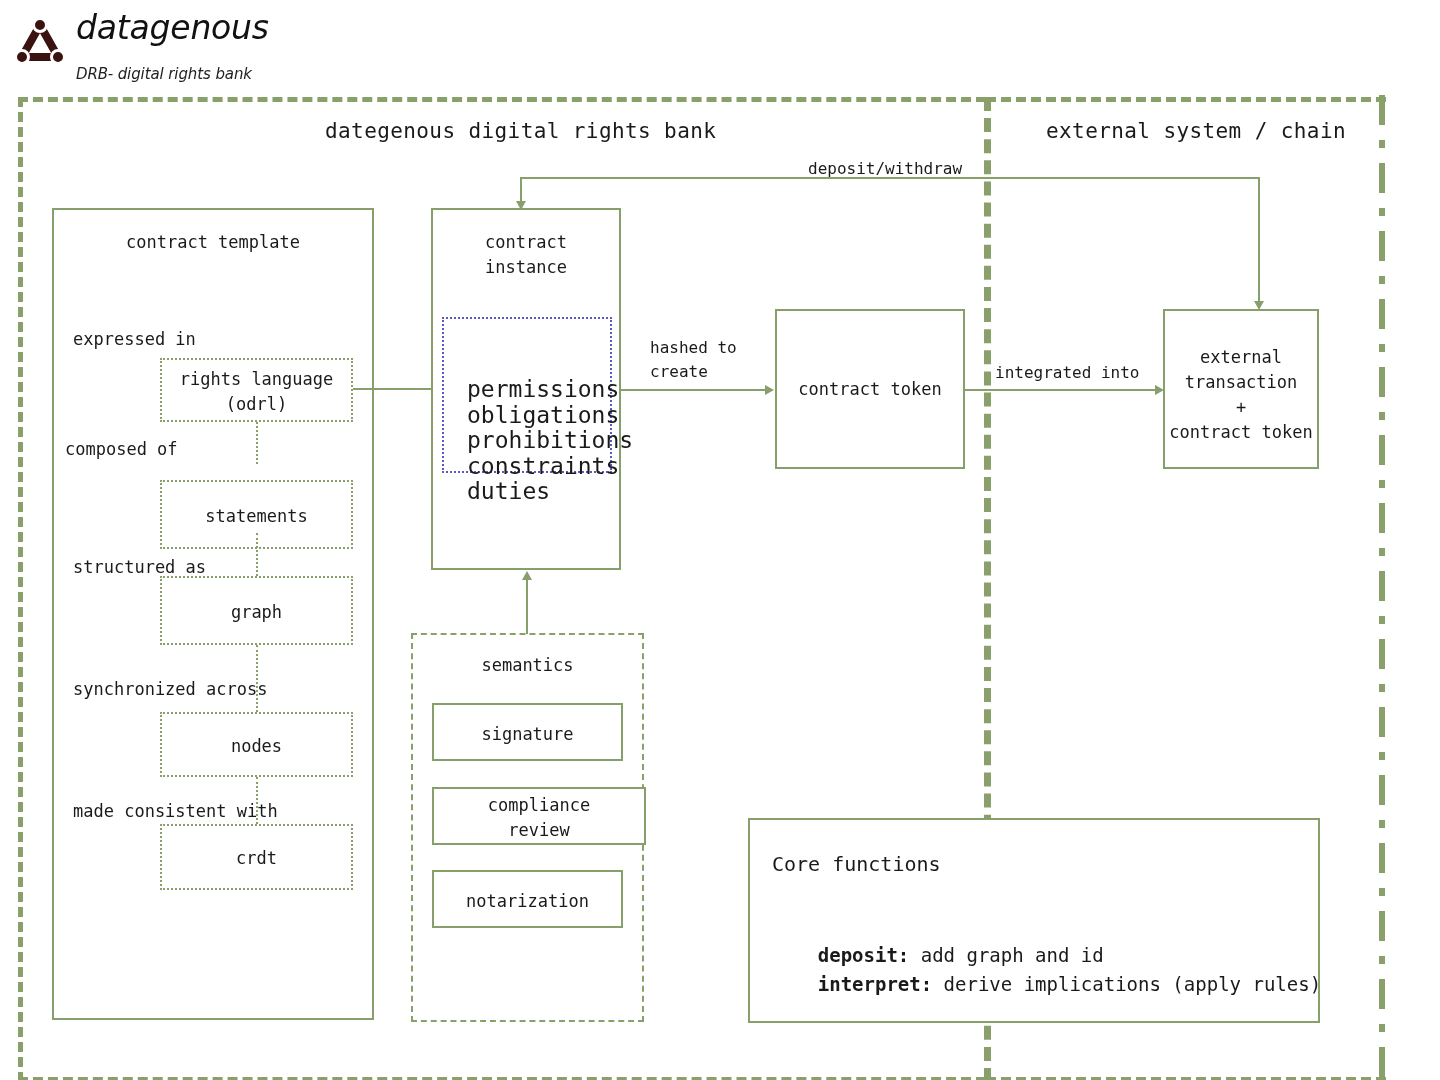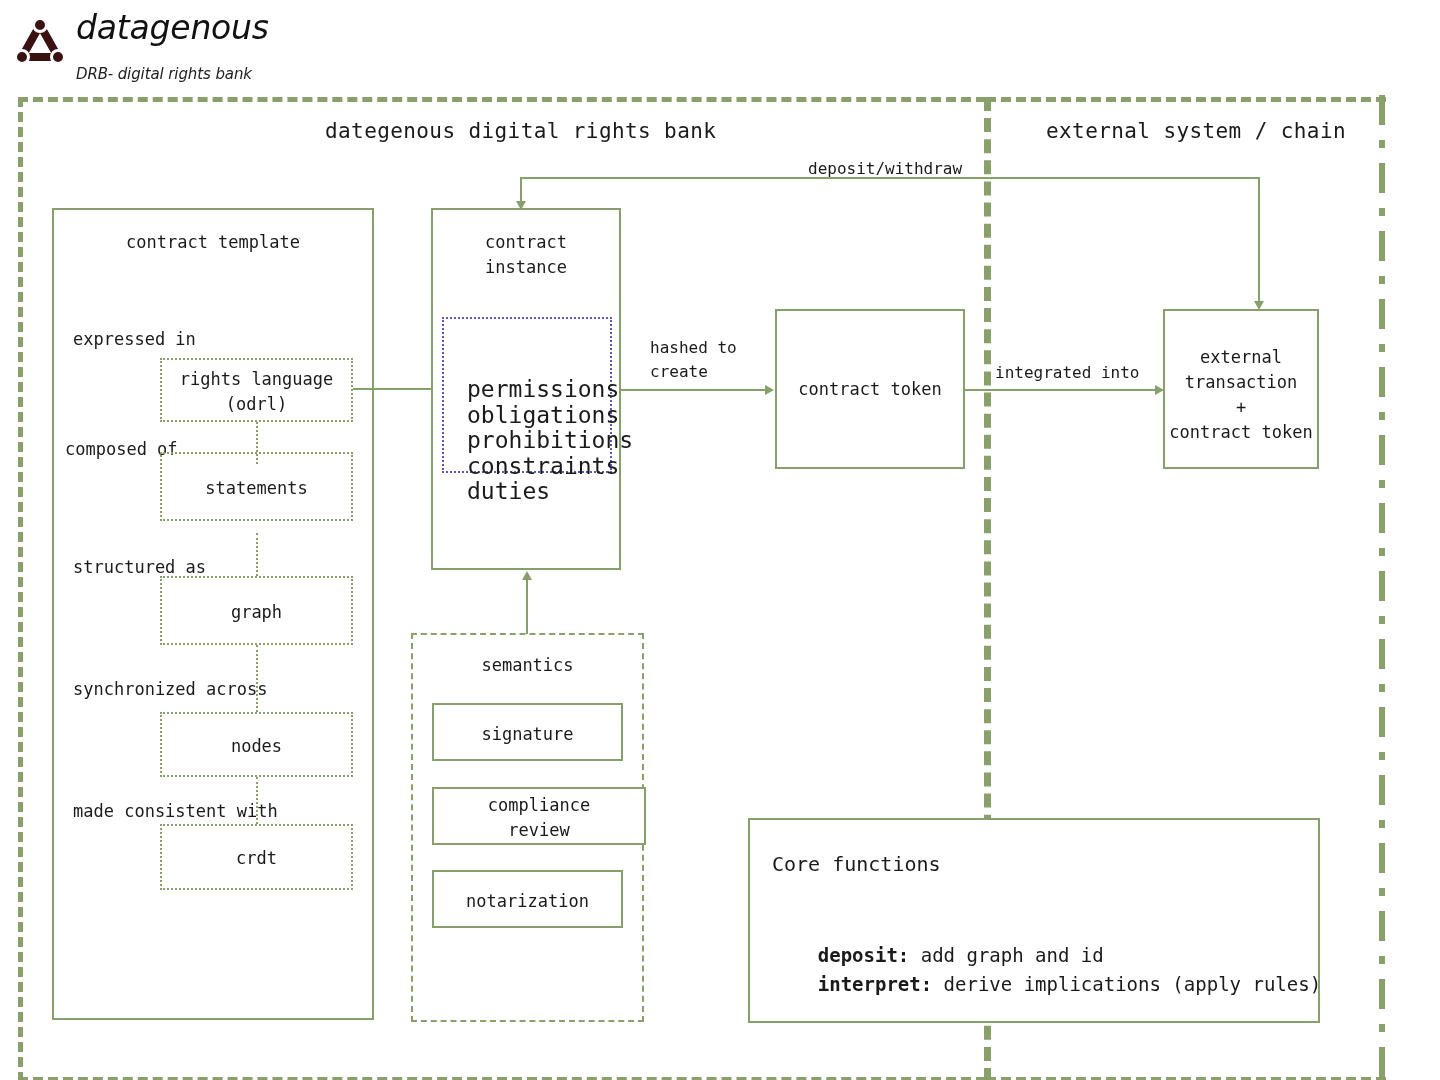--- a/index.html
+++ b/index.html
@@ -171,21 +171,21 @@
 
 <div class="vdot" style="left:256px;top:422px;height:42px;"></div>
 <div class="vdot" style="left:256px;top:533px;height:43px;"></div>
 <div class="vdot" style="left:256px;top:645px;height:67px;"></div>
 <div class="vdot" style="left:256px;top:777px;height:47px;"></div>
 
 <div class="dbox" style="left:160px;top:358px;width:193px;height:64px;">
   <div class="boxlabel" style="top:7px;">rights language
 (odrl)</div>
 </div>
-<div class="dbox" style="left:160px;top:452px;width:193px;height:69px;">
+<div class="dbox" style="left:160px;top:480px;width:193px;height:69px;">
   <div class="boxlabel" style="top:22px;">statements</div>
 </div>
 <div class="dbox" style="left:160px;top:576px;width:193px;height:69px;">
   <div class="boxlabel" style="top:22px;">graph</div>
 </div>
 <div class="dbox" style="left:160px;top:712px;width:193px;height:65px;">
   <div class="boxlabel" style="top:20px;">nodes</div>
 </div>
 <div class="dbox" style="left:160px;top:824px;width:193px;height:66px;">
   <div class="boxlabel" style="top:20px;">crdt</div>

